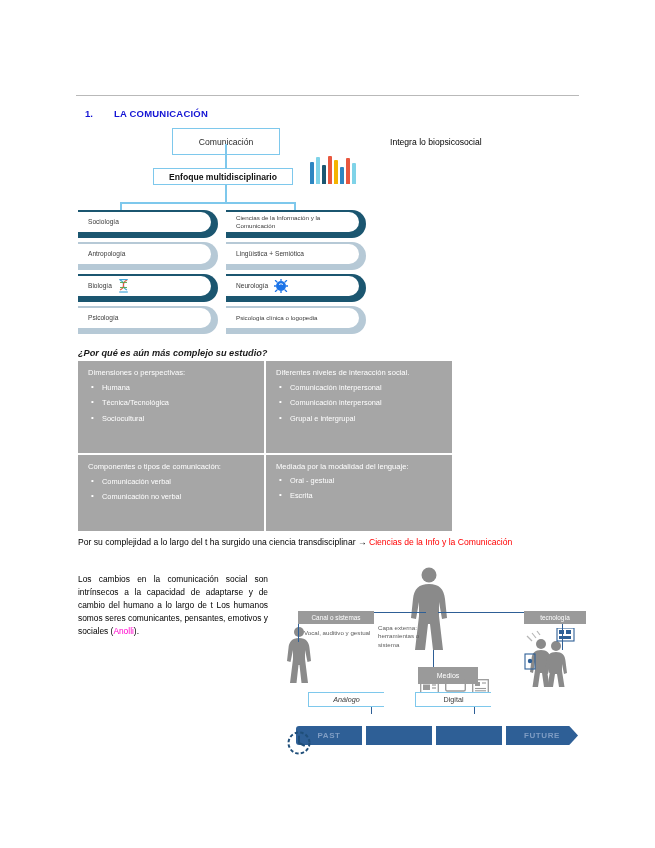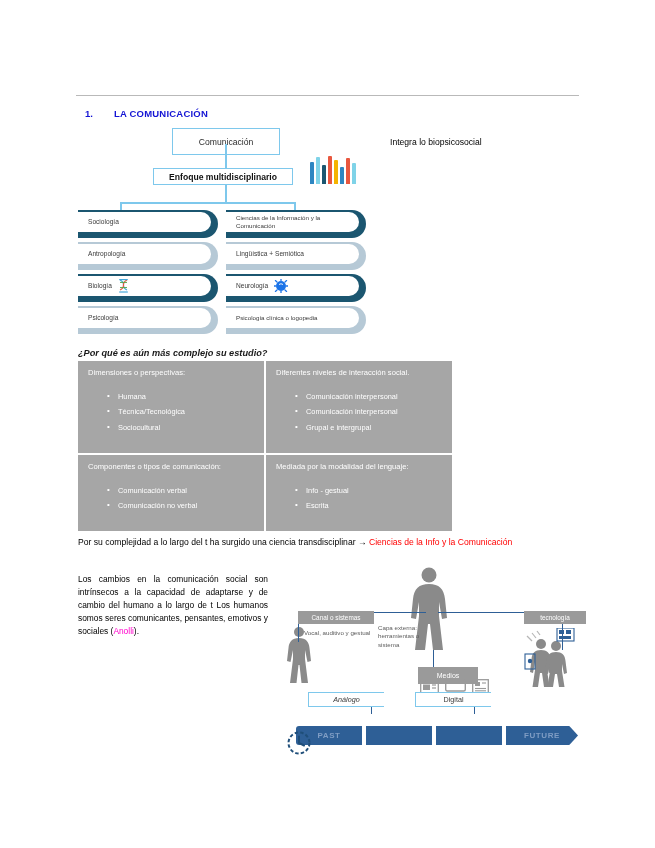--- a/index.html
+++ b/index.html
@@ -181,21 +181,21 @@
   }
   .gcell {
     background: #a6a6a6;
     color: #ffffff;
     padding: 8px 10px 18px 10px;
     box-sizing: border-box;
     font-size: 7.6px;
     line-height: 1.1;
   }
   .gcell .ghead { margin-bottom: 7px; }
-  .gcell ul { margin: 16px; padding: 0; list-style: none; }
+  .gcell ul { margin: 0; padding: 0; list-style: none; }
   .gcell li {
     position: relative;
     padding-left: 14px;
     margin-bottom: 7px;
     font-size: 7.4px;
   }
   .gcell li::before {
     content: "•";
     position: absolute;
     left: 3px;
@@ -440,21 +440,21 @@
       <div class="gcell">
         <div class="ghead">Componentes o tipos de comunicación:</div>
         <ul>
           <li>Comunicación verbal</li>
           <li>Comunicación no verbal</li>
         </ul>
       </div>
       <div class="gcell r2c2">
         <div class="ghead">Mediada por la modalidad del lenguaje:</div>
         <ul>
-          <li>Info - gestual</li>
+          <li>Oral - gestual</li>
           <li>Escrita</li>
         </ul>
       </div>
     </div>
 
   <div class="para-red">
     <span>Por su complejidad a lo largo del t ha surgido una ciencia transdisciplinar → </span><span class="red">Ciencias de la Info y la Comunicación</span>
   </div>
 
   <div class="para-bottom">

